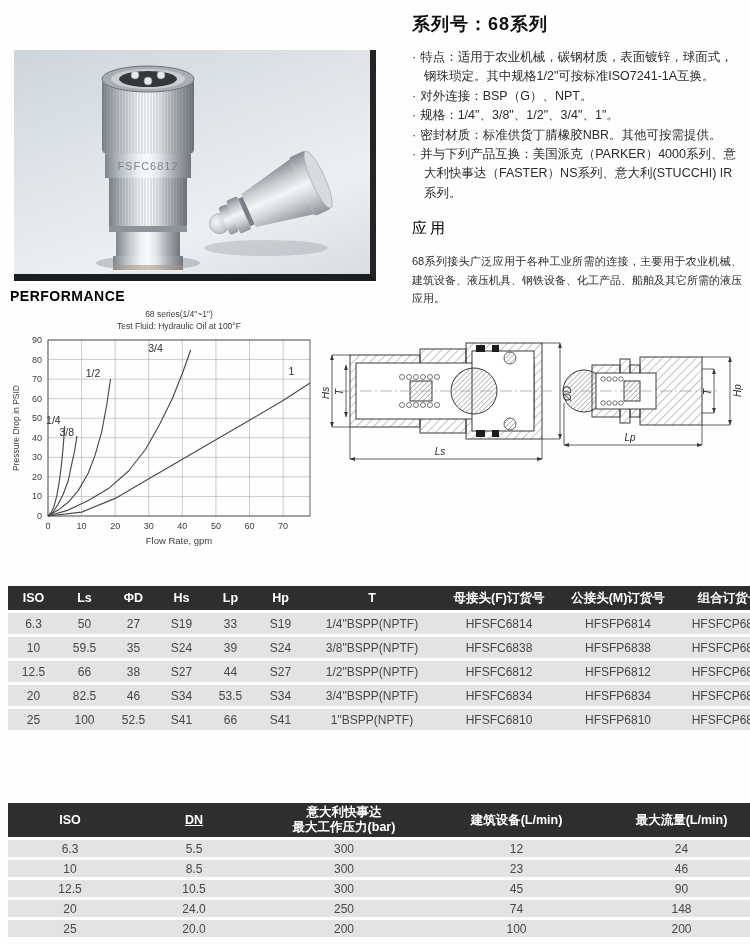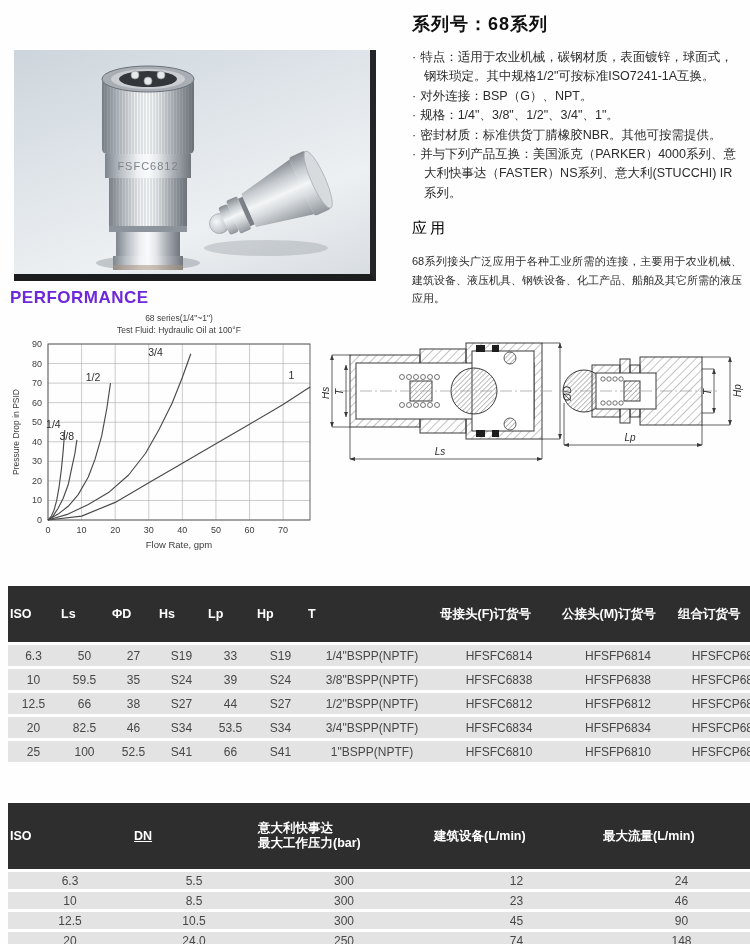--- a/index.html
+++ b/index.html
@@ -19,32 +19,32 @@
   
   .info{position:absolute;left:412px;top:12px;width:330px;}
   .info h1{margin:0 0 12px 0;font-size:18px;font-weight:bold;letter-spacing:1px;color:#111;}
   .feature-list{list-style:none;margin:0;padding:0;font-size:12.5px;line-height:1.55;color:#2b2b2b;}
   .feature-list li{padding-left:12px;text-indent:-12px;margin:0;}
   .feature-list .mk{margin-right:4px;}
   .app-heading{margin:16px 0 14px 0;font-size:15px;font-weight:normal;letter-spacing:3px;color:#000000;}
   .app-text{margin:0;font-size:11px;line-height:1.7;color:#2b2b2b;text-align:justify;}
   
   .perf{position:absolute;left:10px;top:288px;width:312px;}
-  .perf h3{margin:0;font-size:17px;font-weight:bold;letter-spacing:.5px;color:#6d28d9;}
+  .perf h3{margin:0;font-size:14px;font-weight:bold;letter-spacing:.5px;color:#000000;}
   #chart{display:block;margin-top:2px;}
   
   .drawings{position:absolute;left:322px;top:333px;}
   
   table.tbl{
     position:absolute;left:8px;width:734px;
     border-collapse:separate;border-spacing:0 3px;table-layout:fixed;
   }
   table.tbl th{
     background:#2e2e2e;color:#fff;font-size:12.5px;font-weight:bold;
-    padding:16px 2px;height:24px;white-space:pre-line;line-height:1.2;text-align:left;
+    padding:0 2px;height:24px;white-space:pre-line;line-height:1.2;text-align:center;
   }
   table.tbl td{
     background:#e3e3e3;color:#474747;font-size:12px;
     text-align:center;height:21px;padding:0 2px;
   }
   #table1{top:583px;}
   #table2{top:800px;}
   #table2 th{height:34px;}
   #table2 td{height:17px;}
   #table1 th:nth-child(1){width:47px;} #table1 th:nth-child(2){width:47px;}

